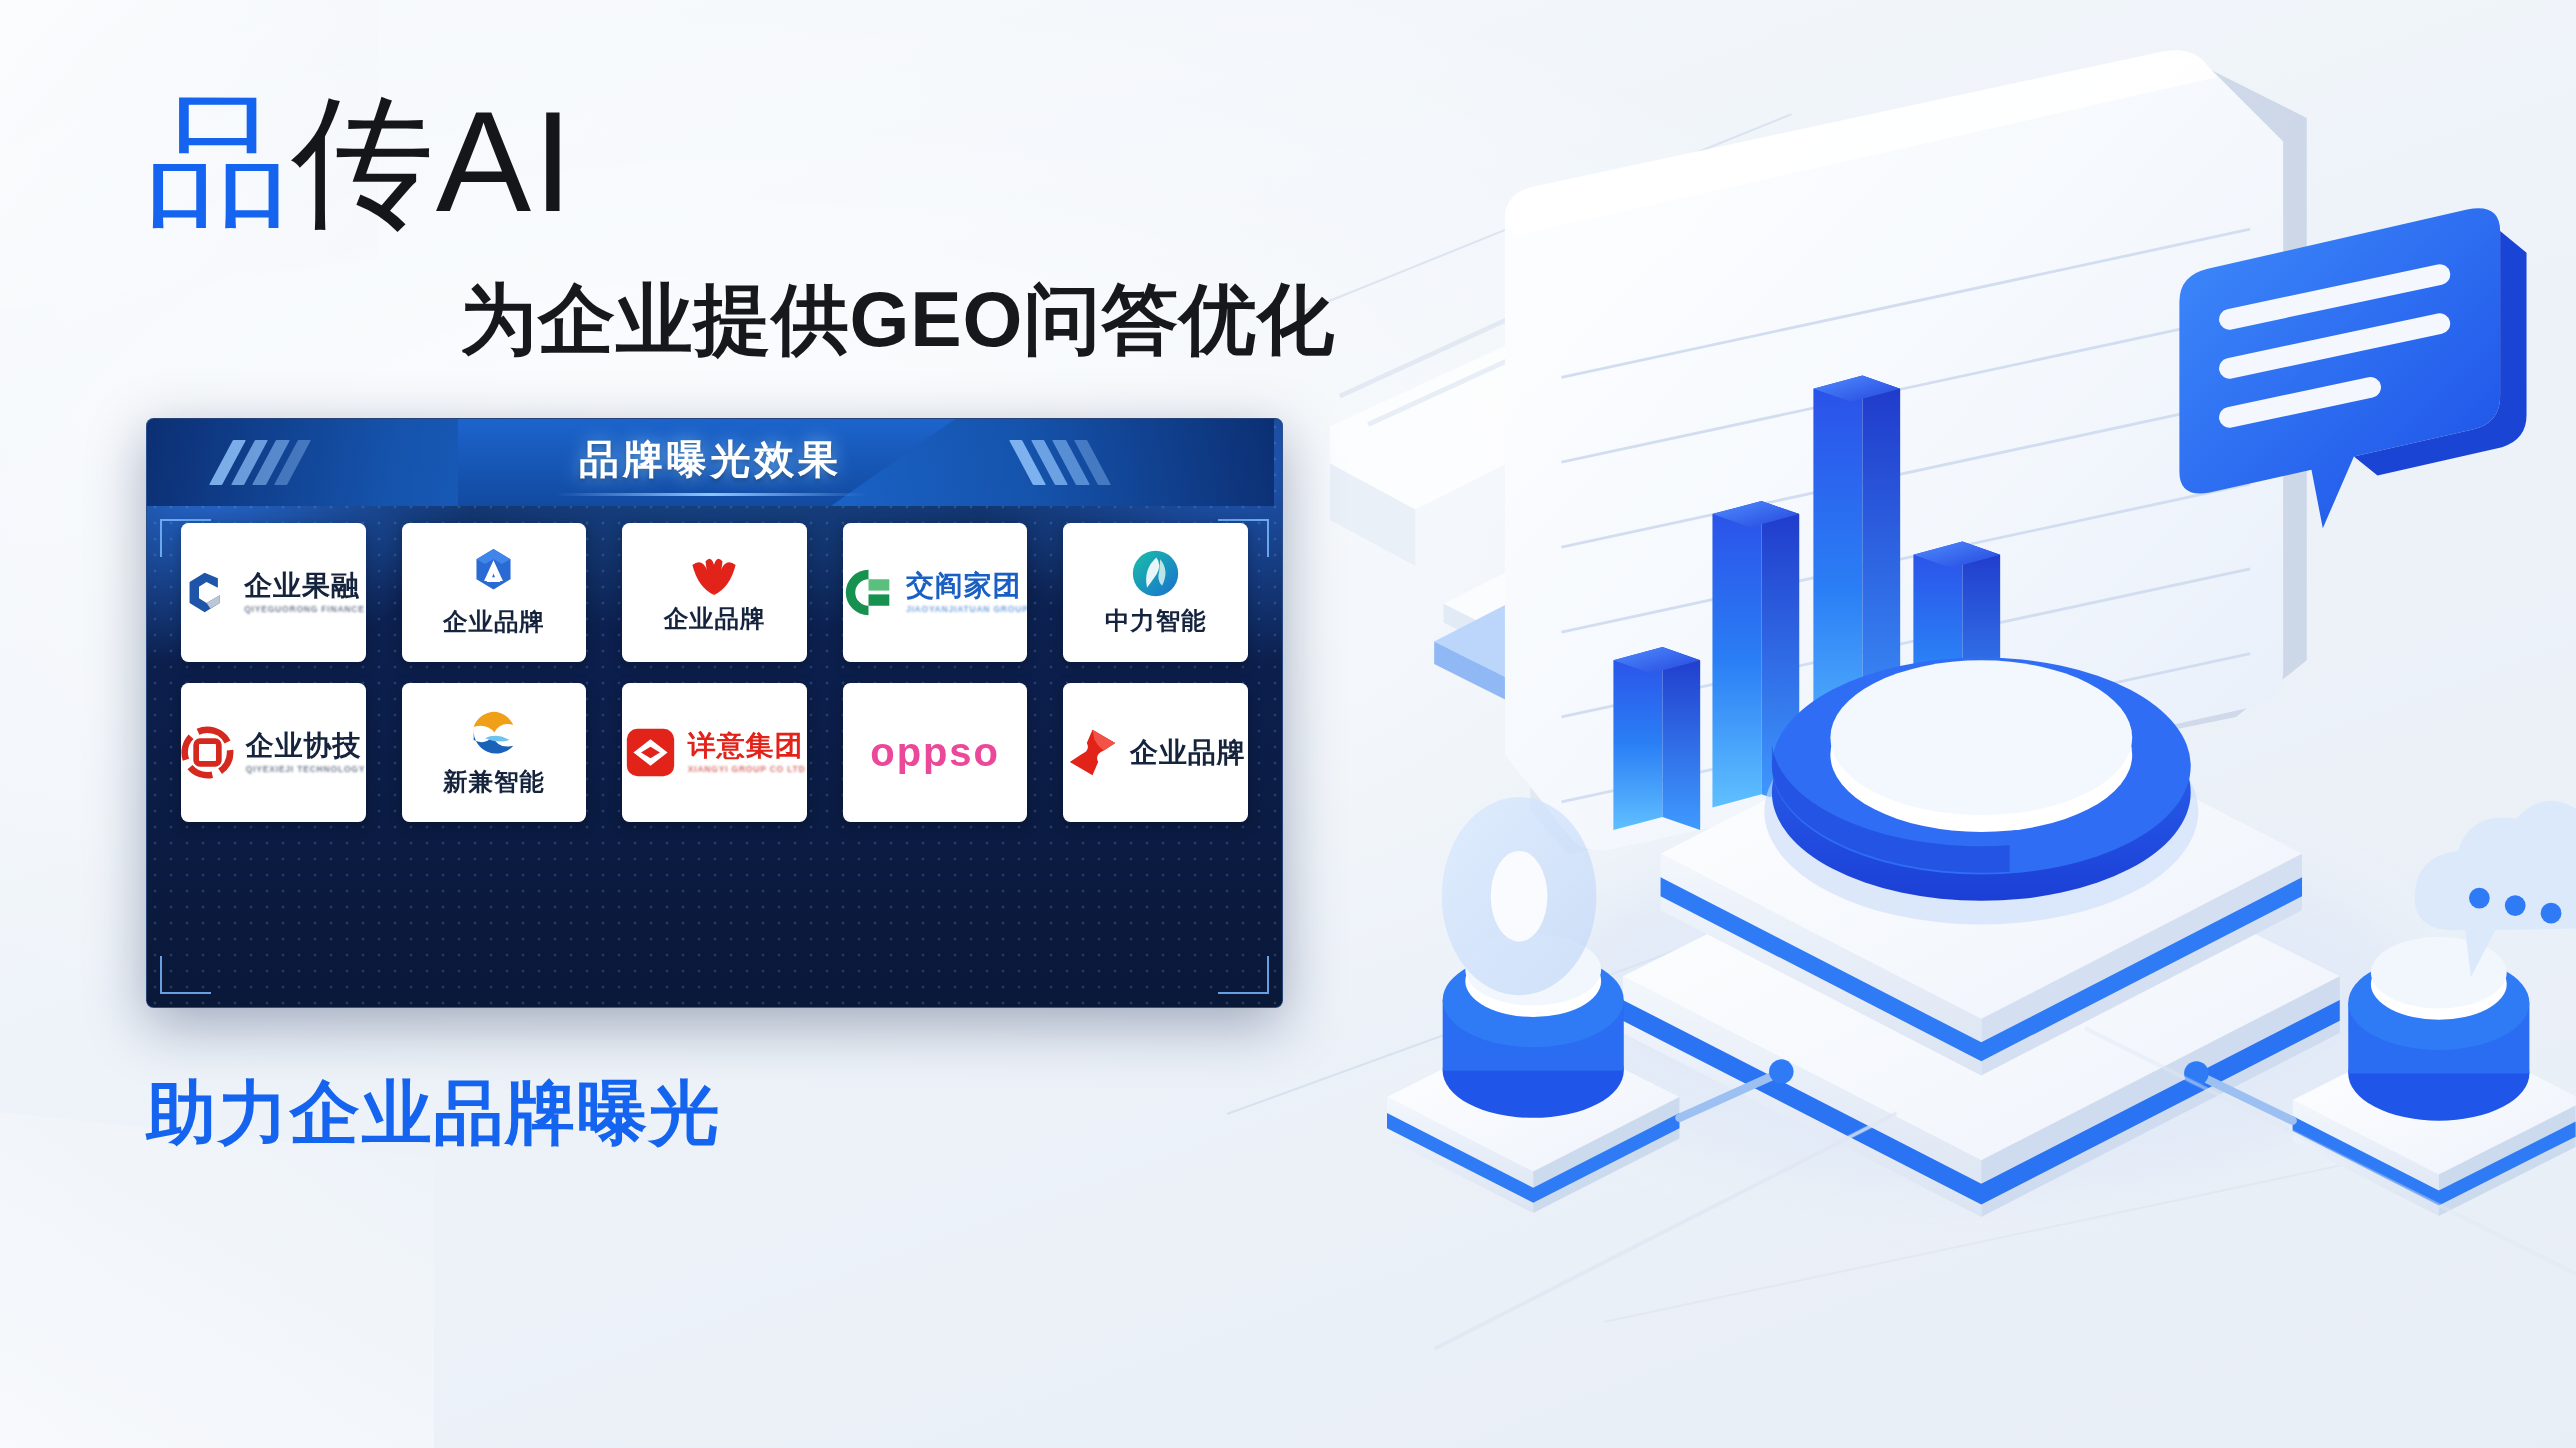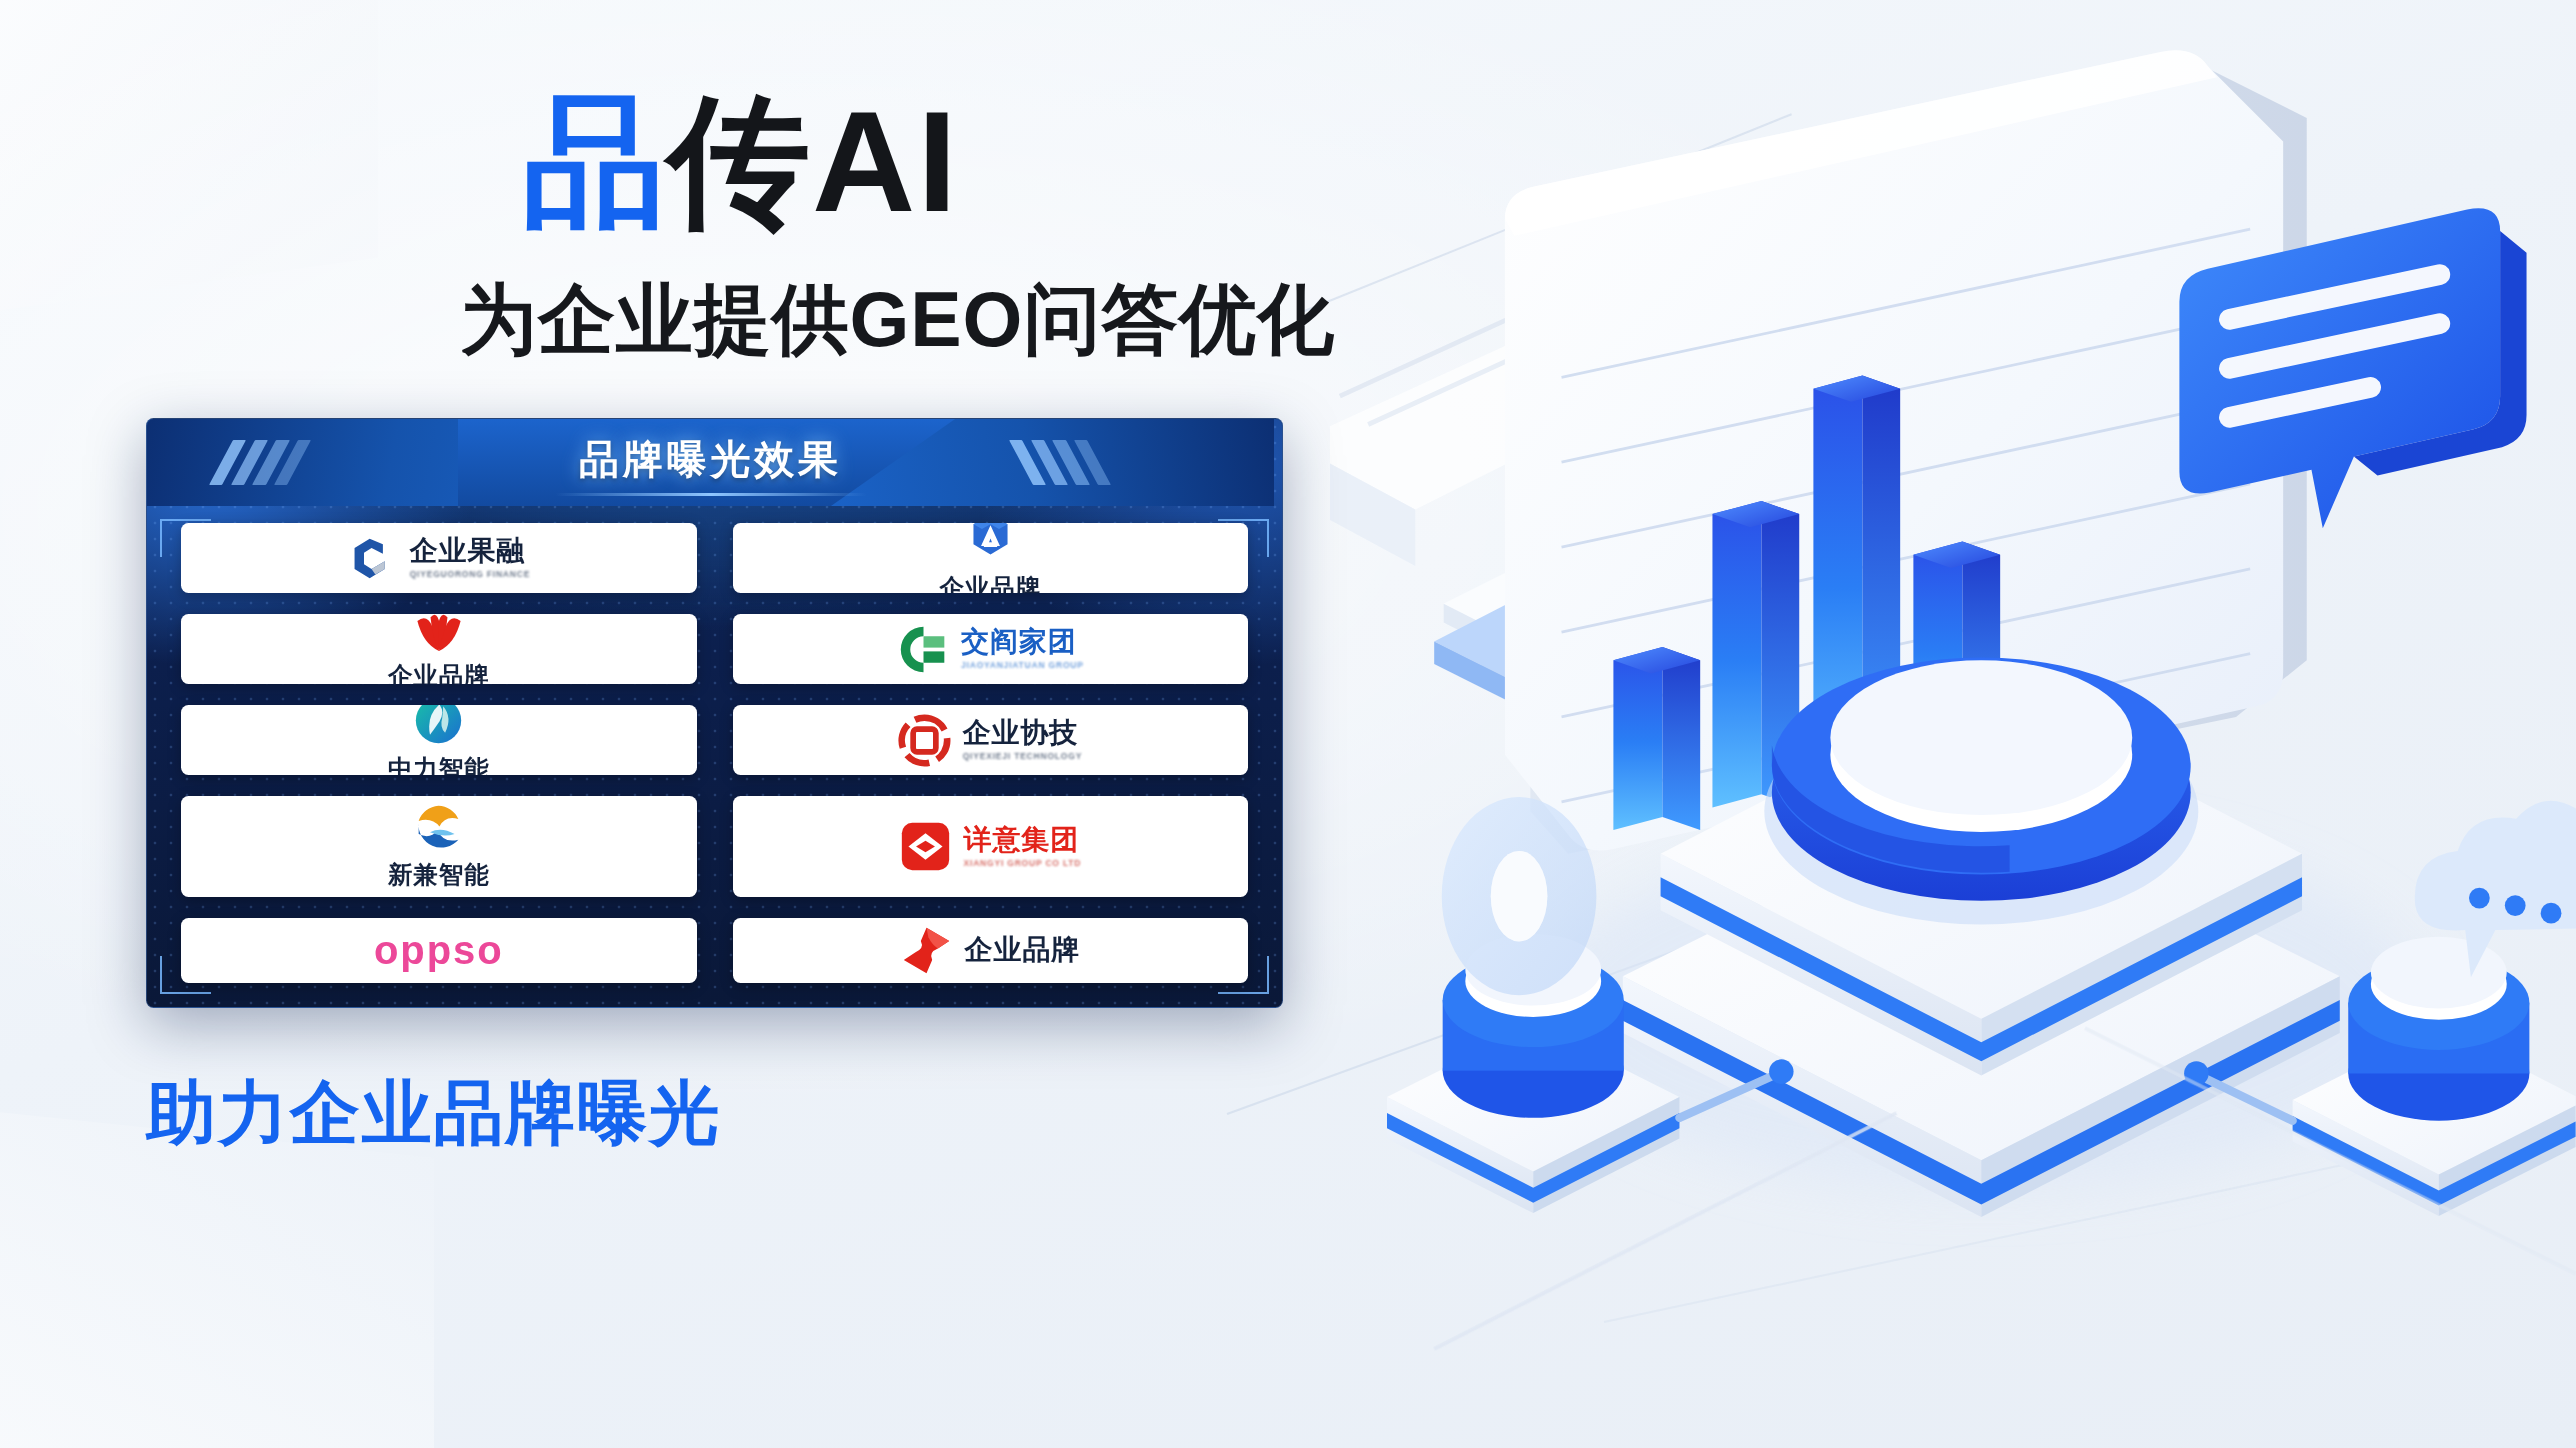--- a/index.html
+++ b/index.html
@@ -34,26 +34,25 @@
   }
   .bg-line {
     position:absolute; background: rgba(200,214,232,.55); height:1.9px; transform-origin: left center;
   }
 
   
   .left { position:absolute; left:146px; top:90px; width:1189px; }
 
   .brand-title {
     font-size: 143px;
-    font-weight: 700;
+    font-weight: 400;
     letter-spacing: 1.9px;
     line-height: 1.0;
     color: #14161a;
     white-space: nowrap;
-    text-align: center;
   }
   .brand-title .accent { color: #1464f0; }
 
   .brand-sub {
     margin-top: 36px;
     font-size: 77px;
     font-weight: 800;
     color: #16181c;
     letter-spacing: 0.9px;
     white-space: nowrap;
@@ -134,21 +133,21 @@
   
   .bracket { position:absolute; width:51px; height:38px; border:2.8px solid rgba(120,185,255,.85); }
   .bk-tl { left:13.2px; top:100px; border-right:none; border-bottom:none; }
   .bk-tr { right:13.2px; top:100px; border-left:none; border-bottom:none; }
   .bk-bl { left:13.2px; bottom:13.2px; border-right:none; border-top:none; }
   .bk-br { right:13.2px; bottom:13.2px; border-left:none; border-top:none; }
 
   
   .logo-grid {
     position:absolute; left:34px; right:34px; top:104px; bottom:24.5px;
-    display:grid; grid-template-columns: repeat(2, 1fr); grid-template-rows: repeat(3, 1fr);
+    display:grid; grid-template-columns: repeat(5, 1fr); grid-template-rows: repeat(3, 1fr);
     gap: 21px 36px;
   }
   .logo-card {
     background: #ffffff;
     border-radius: 7.5px;
     display:flex; align-items:center; justify-content:center;
     box-shadow: 0 3.8px 13.2px rgba(0,0,0,.25);
     position:relative; overflow:hidden;
   }
   .logo-inner { display:flex; align-items:center; gap:11.3px; padding: 5.7px 9.4px; }

